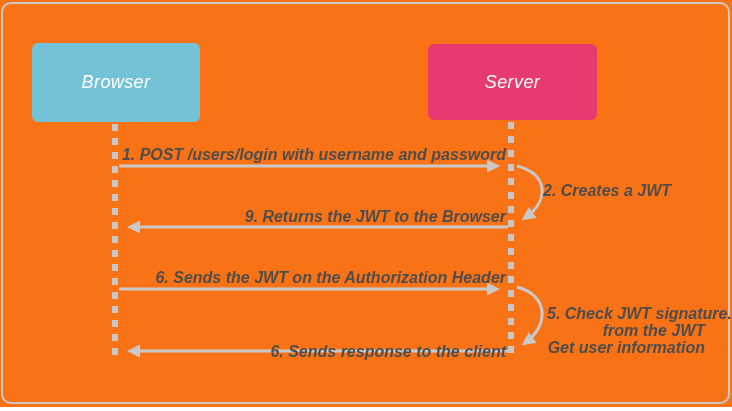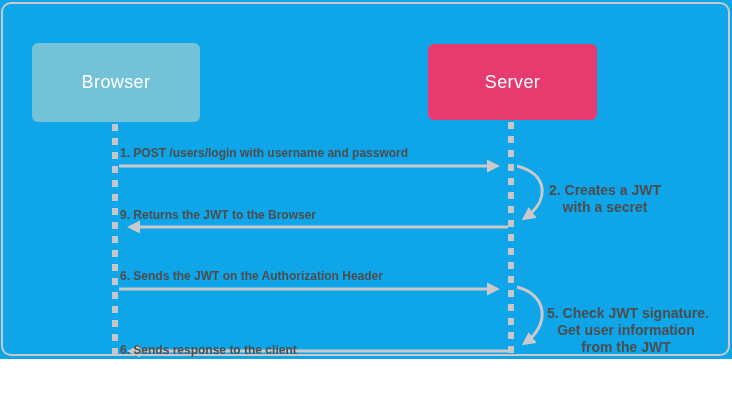--- a/index.html
+++ b/index.html
@@ -2,23 +2,24 @@
 <html><head>
 <meta charset="utf-8">
 <style>
   * { margin: 0; padding: 0; box-sizing: border-box; }
   html, body { background: #ffffff; }
   body { font-family: "Liberation Sans", sans-serif; }
 
   .canvas {
     position: relative;
     width: 732px;
-    height: 359px;
-    background: #0ea5e9;
+    height: 407px;
+    background: #f97316;
     overflow: hidden;
+    font-style: italic;
   }
 
   .frame {
     position: absolute;
     left: 1px; top: 2px; right: 2px; bottom: 3px;
     border: 2px solid #c9c9c9;
     border-radius: 10px;
   }
 
   .actor-box {
@@ -41,35 +42,35 @@
   }
   .lifeline-browser { left: 112px; top: 124px; height: 232px; }
   .lifeline-server  { left: 508px; top: 122px; height: 234px; }
 
   .arrow-layer { position: absolute; left: 0; top: 0; width: 732px; height: 411px; }
 
   .msg-label {
     position: absolute;
     left: 120px;
     width: 386px;
-    text-align: left;
-    font-size: 12px;
+    text-align: right;
+    font-size: 16px;
     font-weight: bold;
     color: #4d4d4d;
     white-space: nowrap;
   }
   .msg-1 { top: 146px; }
   .msg-3 { top: 208px; }
   .msg-4 { top: 269px; }
   .msg-6 { top: 343px; }
 
   .self-note {
     position: absolute;
-    text-align: center;
-    font-size: 14px;
+    text-align: right;
+    font-size: 16px;
     font-weight: bold;
     color: #4d4d4d;
     line-height: 17px;
     white-space: nowrap;
   }
   .note-2 { left: 543px; top: 182px; width: 124px; }
   .note-5 { left: 547px; top: 305px; width: 158px; }
 </style>
 </head>
 <body>
@@ -103,22 +104,21 @@
     <path d="M508,351 H131" stroke="#c9c9c9" stroke-width="3" marker-end="url(#ah)"></path>
   </svg>
 
   <div class="msg-label msg-1">1. POST /users/login with username and password</div>
   <div class="msg-label msg-3">9. Returns the JWT to the Browser</div>
   <div class="msg-label msg-4">6. Sends the JWT on the Authorization Header</div>
   <div class="msg-label msg-6">6. Sends response to the client</div>
 
   <div class="self-note note-2">
     <div>2. Creates a JWT</div>
-    <div>with a secret</div>
   </div>
 
   <div class="self-note note-5">
     <div>5. Check JWT signature.</div>
+    <div>from the JWT</div>
     <div>Get user information</div>
-    <div>from the JWT</div>
   </div>
 
 </div>
 
 </body></html>

